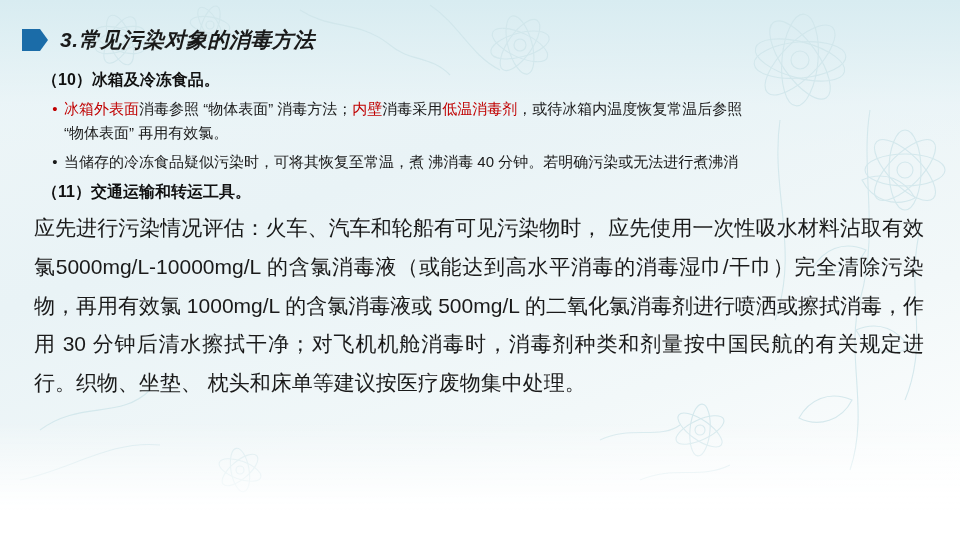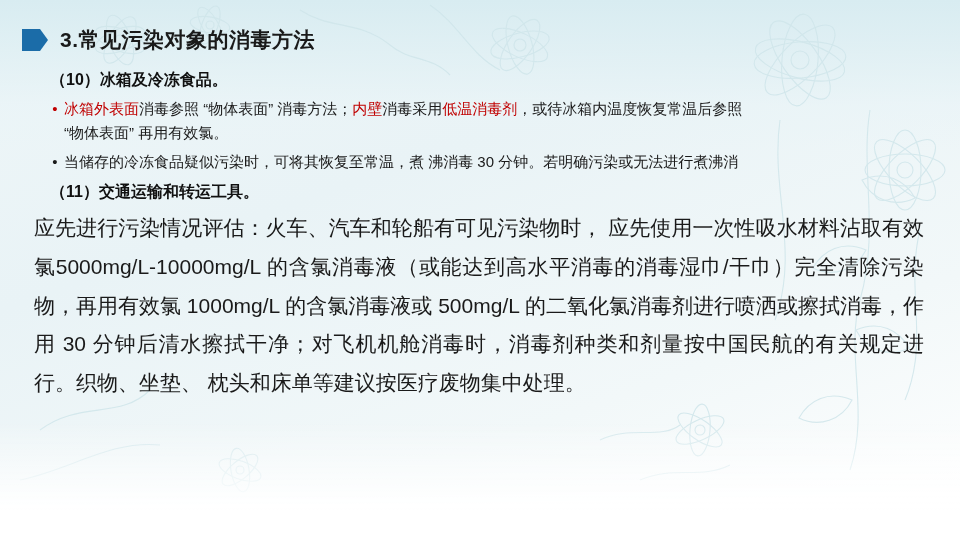--- a/index.html
+++ b/index.html
@@ -64,34 +64,35 @@
     margin-right: 12px;
     flex: none;
   }
   .title-marker svg { display: block; }
   .slide-title {
     font-size: 21px;
     font-weight: bold;
     color: #1a1a1a;
     letter-spacing: 0.5px;
     white-space: nowrap;
+    font-style: italic;
   }
 
   
   .content {
     position: absolute;
     top: 62px;
     left: 34px;
     width: 900px;
     color: #1a1a1a;
   }
   .sub-head {
     font-size: 16px;
     font-weight: bold;
-    margin: 8px 0 6px 16px;
+    margin: 8px 0 6px 8px;
     color: #111;
   }
   .bullet {
     display: flex;
     margin: 4px 0 4px 12px;
     font-size: 15px;
     line-height: 1.62;
   }
   .bullet .dot {
     flex: none;
@@ -216,21 +217,21 @@
       <span class="dot">•</span>
       <span class="btext">
         <span class="red">冰箱外表面</span><span>消毒参照 “物体表面” 消毒方法；</span><span class="red">内壁</span><span>消毒采用</span><span class="red">低温消毒剂</span><span>，或待冰箱内温度恢复常温后参照</span>
         <span class="ind">“物体表面” 再用有效氯。</span>
       </span>
     </div>
 
     <div class="bullet dark-dot">
       <span class="dot">•</span>
       <span class="btext">
-        <span>当储存的冷冻食品疑似污染时，可将其恢复至常温，煮 沸消毒 30 分钟。若明确污染或无法进行煮沸消</span>
+        <span>当储存的冷冻食品疑似污染时，可将其恢复至常温，煮 沸消毒 40 分钟。若明确污染或无法进行煮沸消</span>
       </span>
     </div>
 
     <div class="sub-head">（11）交通运输和转运工具。</div>
 
     <div class="para">应先进行污染情况评估：火车、汽车和轮船有可见污染物时， 应先使用一次性吸水材料沾取有效氯5000mg/L-10000mg/L 的含氯消毒液（或能达到高水平消毒的消毒湿巾/干巾）完全清除污染物，再用有效氯 1000mg/L 的含氯消毒液或 500mg/L 的二氧化氯消毒剂进行喷洒或擦拭消毒，作用 30 分钟后清水擦拭干净；对飞机机舱消毒时，消毒剂种类和剂量按中国民航的有关规定进行。织物、坐垫、 枕头和床单等建议按医疗废物集中处理。</div>
 
   </div>
 </div>
 

